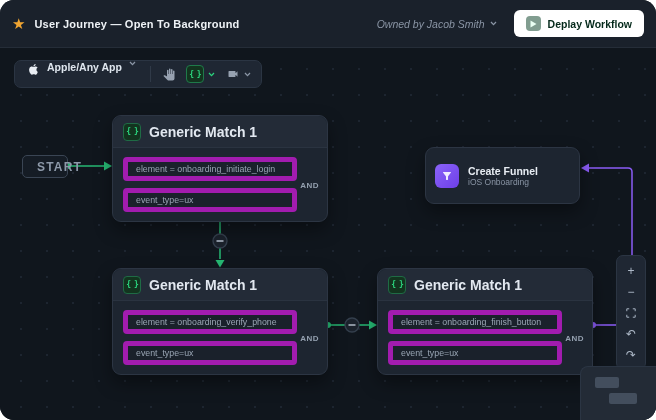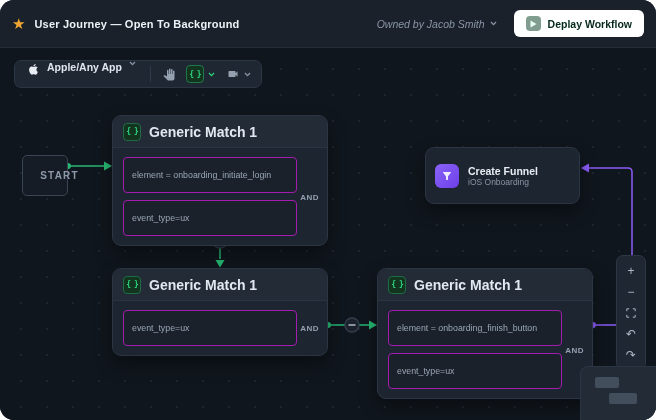--- a/index.html
+++ b/index.html
@@ -50,41 +50,41 @@
   .node { position:absolute; width:216px; border:1px solid #2c3543; border-radius:9px;
           background:#1d2530; box-shadow:0 8px 18px rgba(0,0,0,.38); z-index:2; cursor:pointer; }
   .node-head { display:flex; align-items:center; gap:8px; height:32px; padding:0 10px;
                background:#232b37; border-bottom:1px solid #2a3340; border-radius:9px 9px 0 0; }
   .tile-braces { width:18px; height:18px; border-radius:4px; background:#13341f;
                  border:1px solid #1f6b45; color:#2bd47e; font-size:8px; font-weight:700;
                  display:flex; align-items:center; justify-content:center;
                  font-family:"DejaVu Sans Mono",monospace; letter-spacing:-1px; }
   .node-title { color:#e2e8f0; font-size:14px; font-weight:700; }
   .node-body { position:relative; padding:9px 10px; display:flex; flex-direction:column; gap:7px; }
-  .row { height:36px; display:flex; align-items:center; padding:0 8px; border:1px solid #a21caf;
+  .row { height:24px; display:flex; align-items:center; padding:0 8px; border:5px solid #a21caf;
          border-radius:4px; background:#1a212b; color:#9aa6b5; font-size:8.8px;
          white-space:nowrap; overflow:hidden; width:174px; }
   .and { position:absolute; right:8px; top:50%; transform:translateY(-50%); color:#94a0af;
          font-size:8px; font-weight:700; letter-spacing:.5px;margin-left:23px; }
 
   
   .funnel-node { position:absolute; left:425px; top:99px; width:155px; height:57px;
                  display:flex; align-items:center; gap:9px; padding:0 9px; background:#1d2530;
                  border:1px solid #2c3543; border-radius:9px; z-index:2; cursor:pointer;
                  box-shadow:0 8px 18px rgba(0,0,0,.38); }
   .funnel-tile { width:24px; height:24px; border-radius:6px;
                  background:linear-gradient(135deg,#8a63f8,#6e3fe8);
                  display:flex; align-items:center; justify-content:center; flex:0 0 auto; }
   .funnel-title { color:#e8edf3; font-size:10.5px; font-weight:700; }
   .funnel-sub { color:#8a95a5; font-size:8.5px; margin-top:0; }
 
   
-  .start { position:absolute; left:22px; top:107px; width:46px; height:41px; display:flex;
+  .start { position:absolute; left:22px; top:107px; width:46px; height:23px; display:flex;
            align-items:center; justify-content:center; border:1px solid #3a4554;
-           border-radius:5px; background:#151c25; color:#8d99a9; font-size:10px;
+           border-radius:5px; background:#151c25; color:#8d99a9; font-size:12px;
            font-weight:700; letter-spacing:1.2px; z-index:2; cursor:pointer;padding-left:29px; }
 
   
   .zoombar { position:absolute; right:10px; top:207px; width:30px; padding:4px 0;
              display:flex; flex-direction:column; align-items:center; background:#1f2733;
              border:1px solid #2b3543; border-radius:7px; z-index:3; }
   .zoombar button { width:28px; height:21px; background:none; border:none; color:#aeb9c8;
                     font-size:12px; cursor:pointer; display:flex; align-items:center;
                     justify-content:center; font-family:inherit; }
 
@@ -193,20 +193,21 @@
         <span class="and">AND</span>
       </div>
     </div>
 
     <div class="node" style="left:112px; top:220px;">
       <div class="node-head">
         <span class="tile-braces">{ }</span>
         <span class="node-title">Generic Match 1</span>
       </div>
       <div class="node-body">
+        <div class="row">element = onboarding_verify_phone</div>
         <div class="row">event_type=ux</div>
         <span class="and">AND</span>
       </div>
     </div>
 
     <div class="node" style="left:377px; top:220px;">
       <div class="node-head">
         <span class="tile-braces">{ }</span>
         <span class="node-title">Generic Match 1</span>
       </div>

